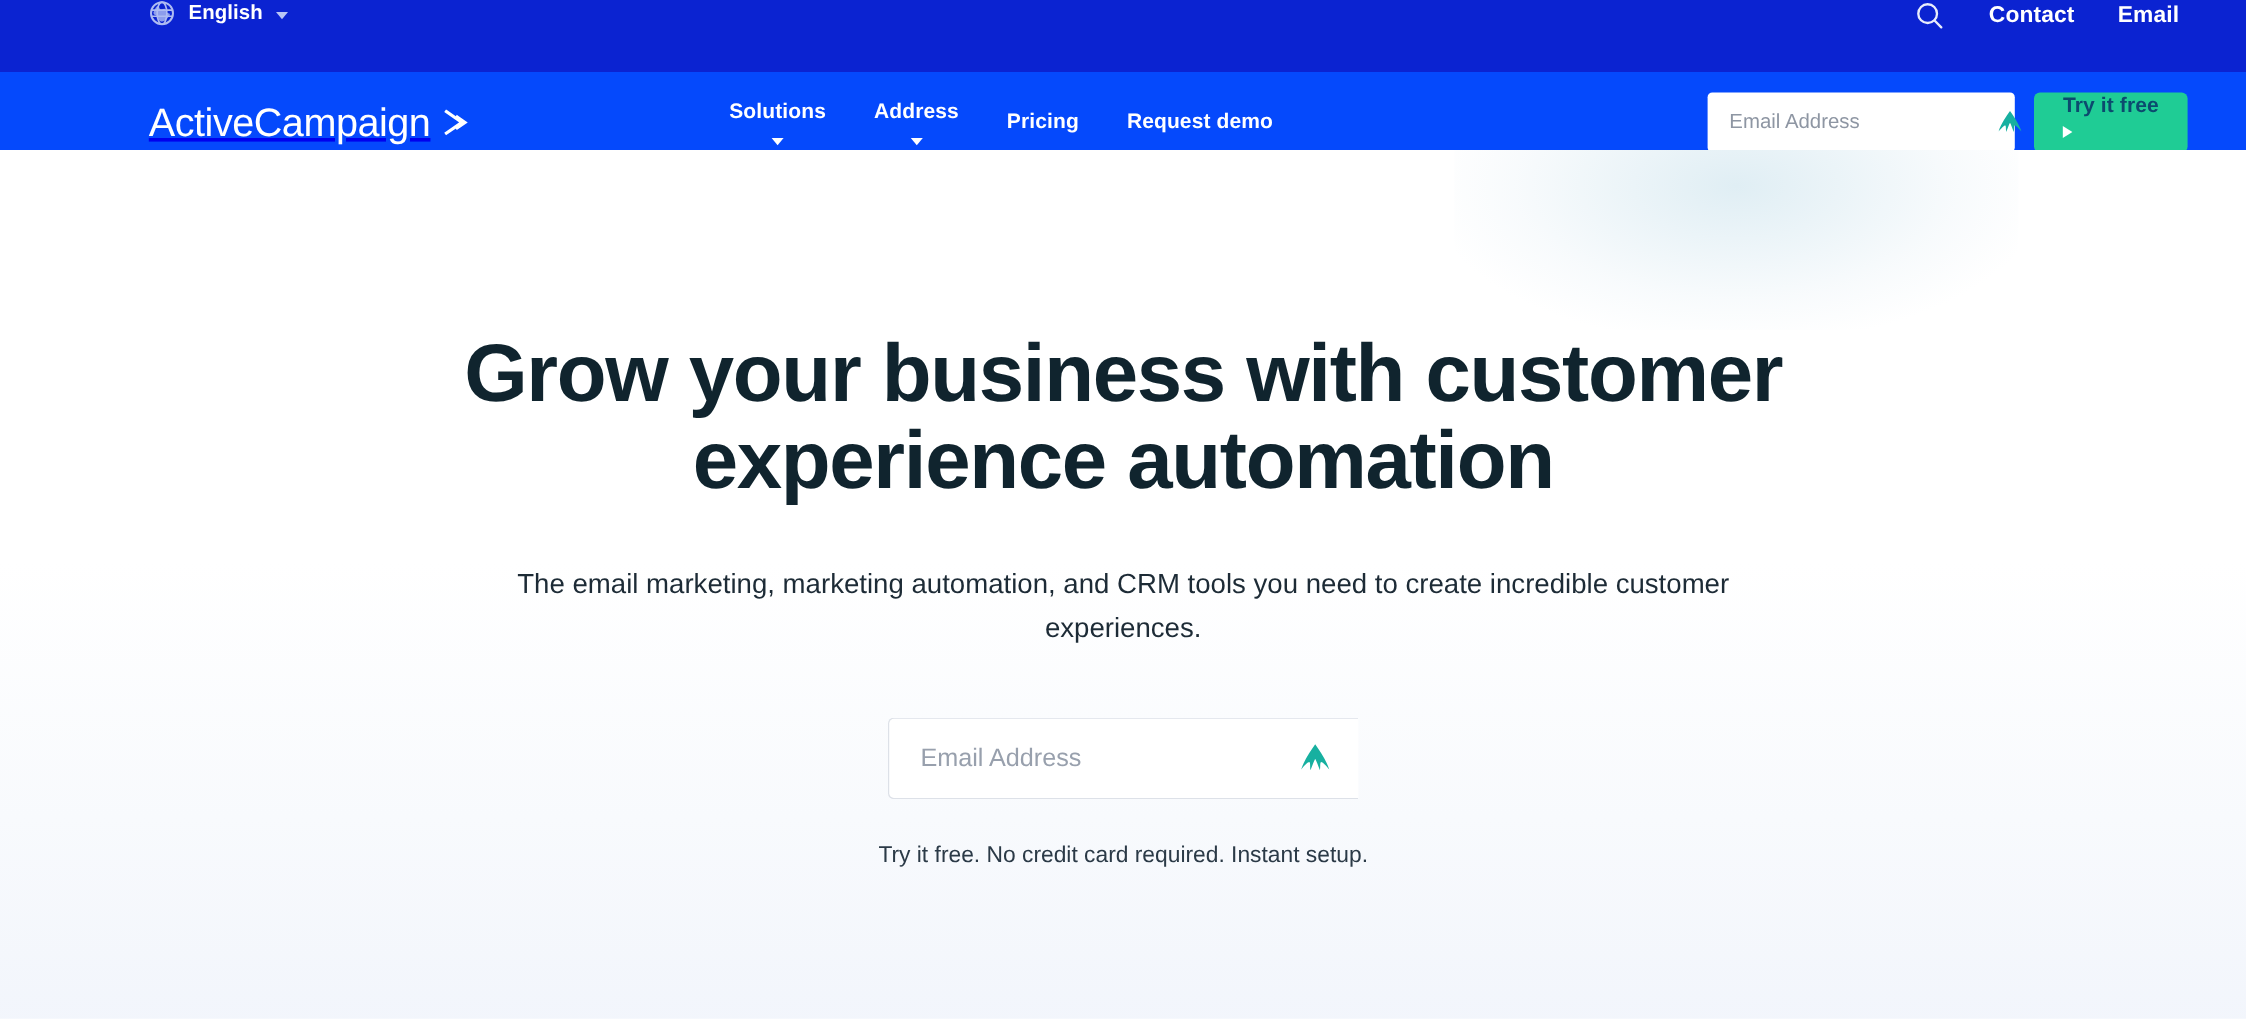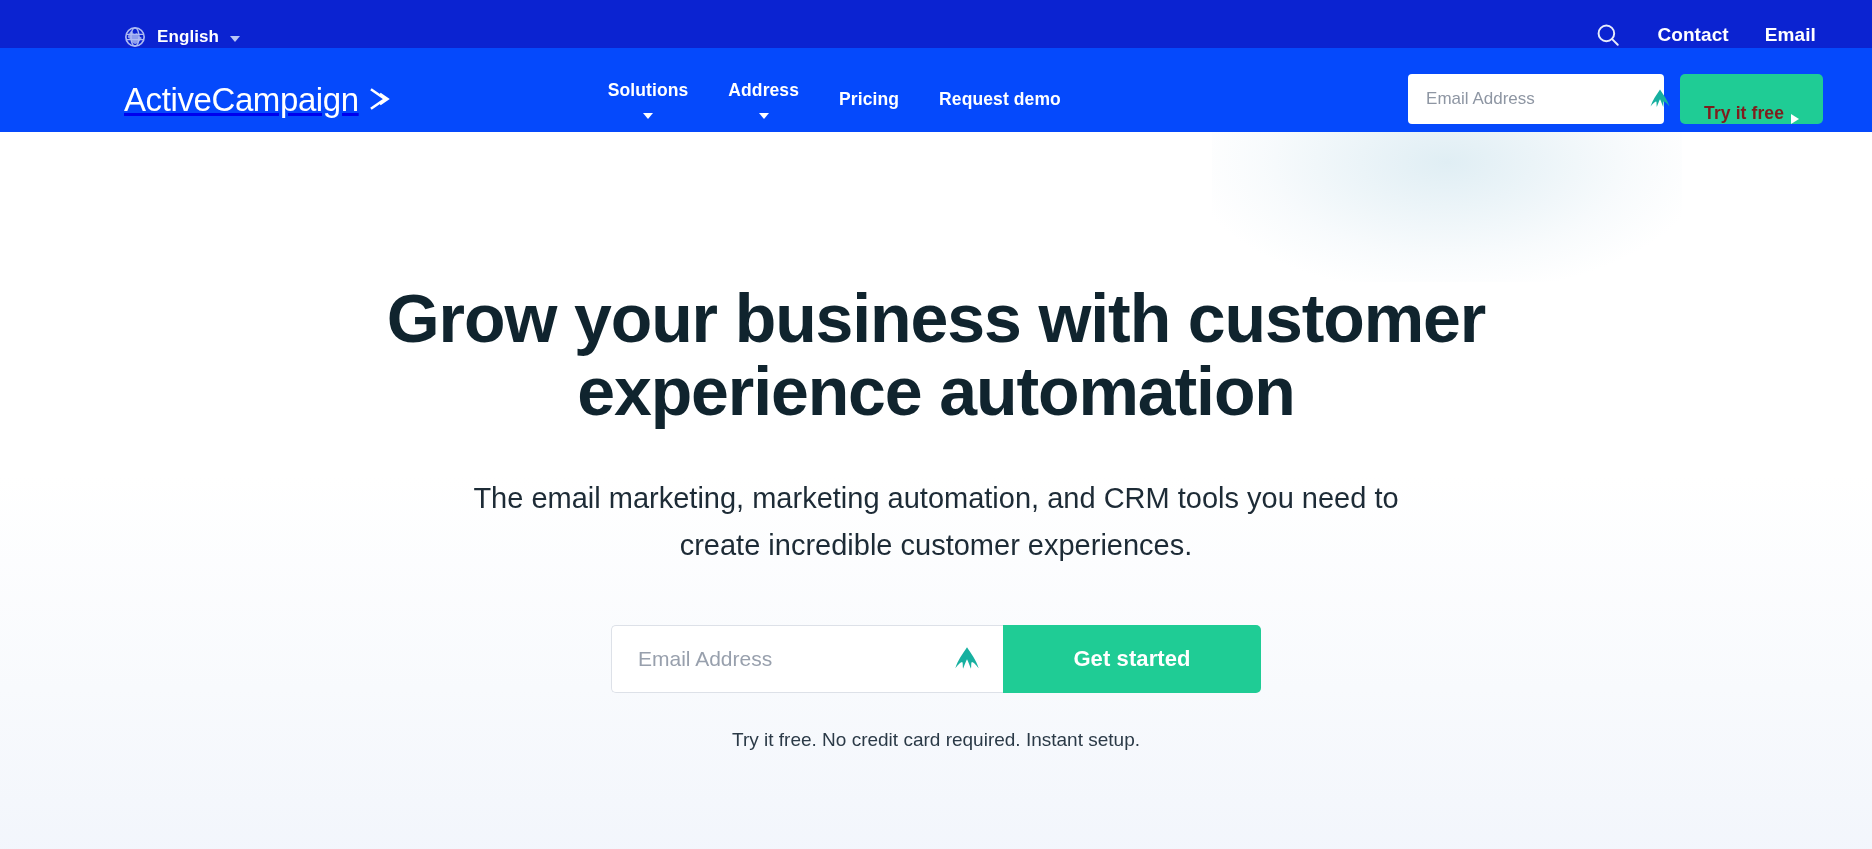--- a/index.html
+++ b/index.html
@@ -7,24 +7,24 @@
   html, body {
     width: 1872px;
     height: 849px;
     overflow: hidden;
     font-family: "Liberation Sans", sans-serif;
     background: #ffffff;
   }
 
   
   .topbar {
-    height: 48px;
+    height: 60px;
     background: #0b23d1;
     display: flex;
-    align-items: flex-end;
+    align-items: flex-start;
     padding: 0 56px 0 124px;
     position: relative;
   }
   .lang-group {
     display: flex;
     align-items: center;
     gap: 11px;
     cursor: pointer;
   }
   .globe-icon {
@@ -56,21 +56,21 @@
     color: #ffffff;
     font-size: 19px;
     font-weight: bold;
     text-decoration: none;
     letter-spacing: 0.1px;
     cursor: pointer;
   }
 
   
   .navbar {
-    height: 84px;
+    height: 65px;
     background: #0549fc;
     display: flex;
     align-items: center;
     padding: 18px 49px 0 124px;
     position: relative;
   }
   .logo {
     display: flex;
     align-items: center;
     gap: 9px;
@@ -136,30 +136,31 @@
     background: transparent;
   }
   .nav-email-input::placeholder { color: #8e96a3; }
   .nord-icon { width: 26px; height: 24px; display: block; flex-shrink: 0; cursor: pointer; }
 
   .btn-tryfree {
     height: 50px;
     background: #1fcc95;
     border: none;
     border-radius: 5px;
-    color: #7f1d1d;
+    color: #0c4a6e;
     font-family: "Liberation Sans", sans-serif;
     font-size: 17.5px;
     font-weight: bold;
     padding: 0 24px;
     display: flex;
-    align-items: flex-end;
+    align-items: flex-start;
     gap: 7px;
     cursor: pointer;
     letter-spacing: 0.1px;
+    flex-direction: column;
   }
   .tri-right {
     width: 0; height: 0;
     border-top: 5.5px solid transparent;
     border-bottom: 5.5px solid transparent;
     border-left: 8px solid #ffffff;
   }
 
   
   .hero {
@@ -186,21 +187,21 @@
     line-height: 1.08;
     font-weight: bold;
     color: #10242e;
     letter-spacing: -1.1px;
     max-width: 1340px;
     margin-left: auto;
     margin-right: auto;
   }
   .hero-sub {
     margin-top: 46px;
-    font-size: 29px;
+    font-size: 23px;
     line-height: 1.62;
     color: #1d2b36;
     font-weight: 400;
     max-width: 1010px;
     margin-left: auto;
     margin-right: auto;
   }
 
   .hero-form {
     margin-top: 56px;
@@ -352,21 +353,20 @@
 
       <div class="hero-email-wrap">
         <input class="hero-email-input" type="text" placeholder="Email Address" style="">
         <span>
           <svg class="nord-icon-lg" viewBox="0 0 26 24" fill="none">
             <path d="M13 2.5 C16 7 20.5 13 22.5 19.5 C20 16.5 17.5 14 16.8 14.6 C16.2 15.2 16.6 18 16.2 20 C15 17 14 14 13 12.2 C12 14 11 17 9.8 20 C9.4 18 9.8 15.2 9.2 14.6 C8.5 14 6 16.5 3.5 19.5 C5.5 13 10 7 13 2.5 Z" fill="#17b0a0"></path>
           </svg>
         </span>
       </div>
 
-      <button class="btn-getstarted">Get started</button>
 
     </div>
 
     <p class="hero-note">Try it free. No credit card required. Instant setup.</p>
 
   </div>
 
 </div>
 
 </body></html>

